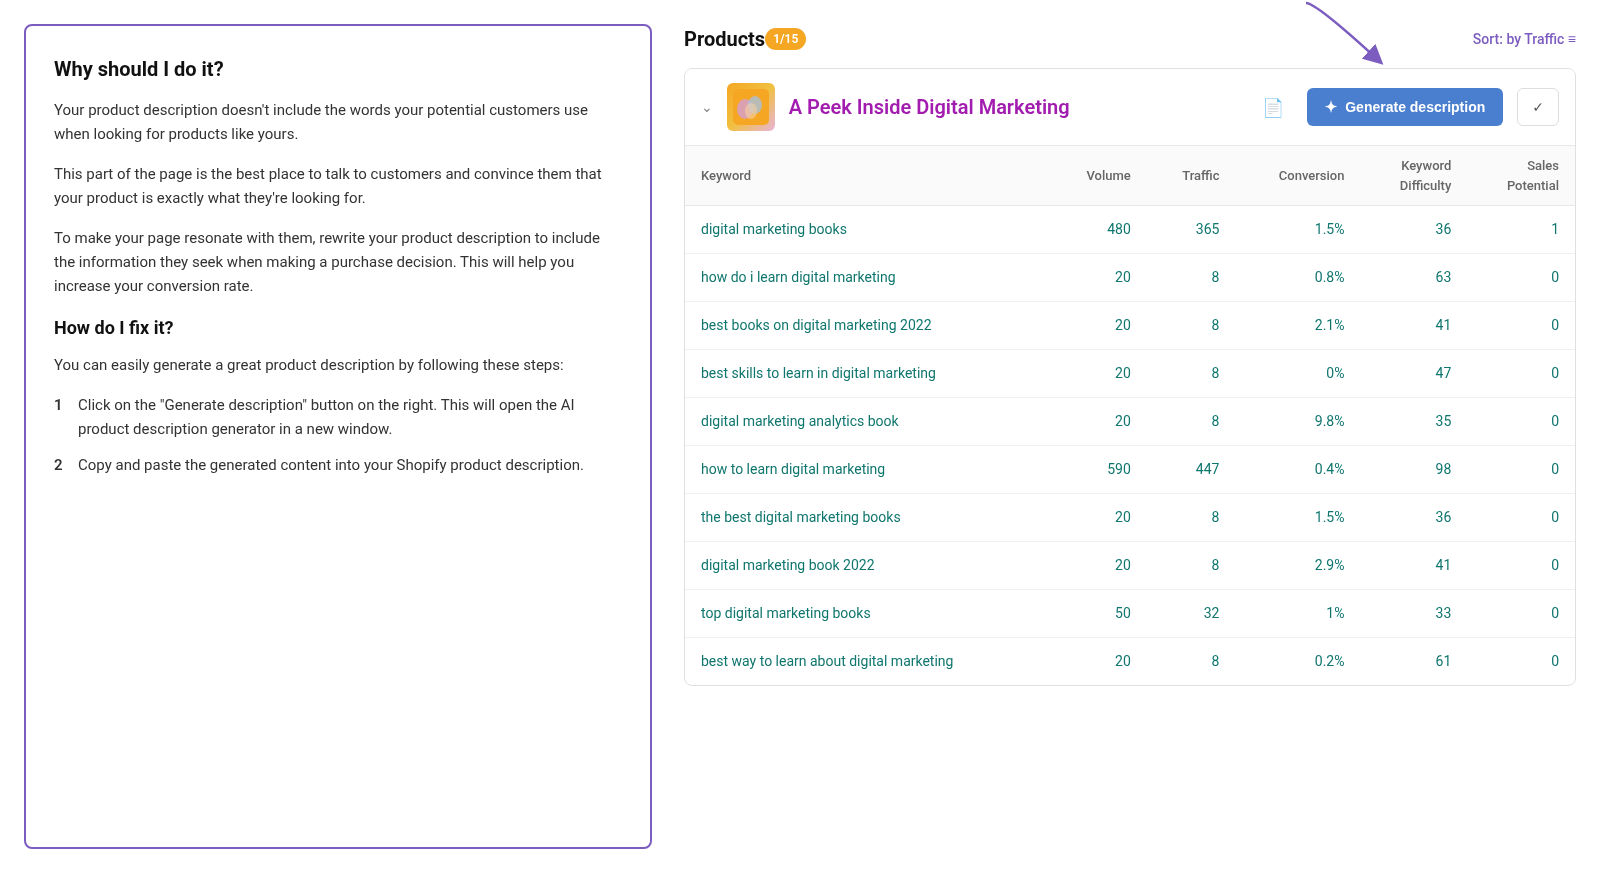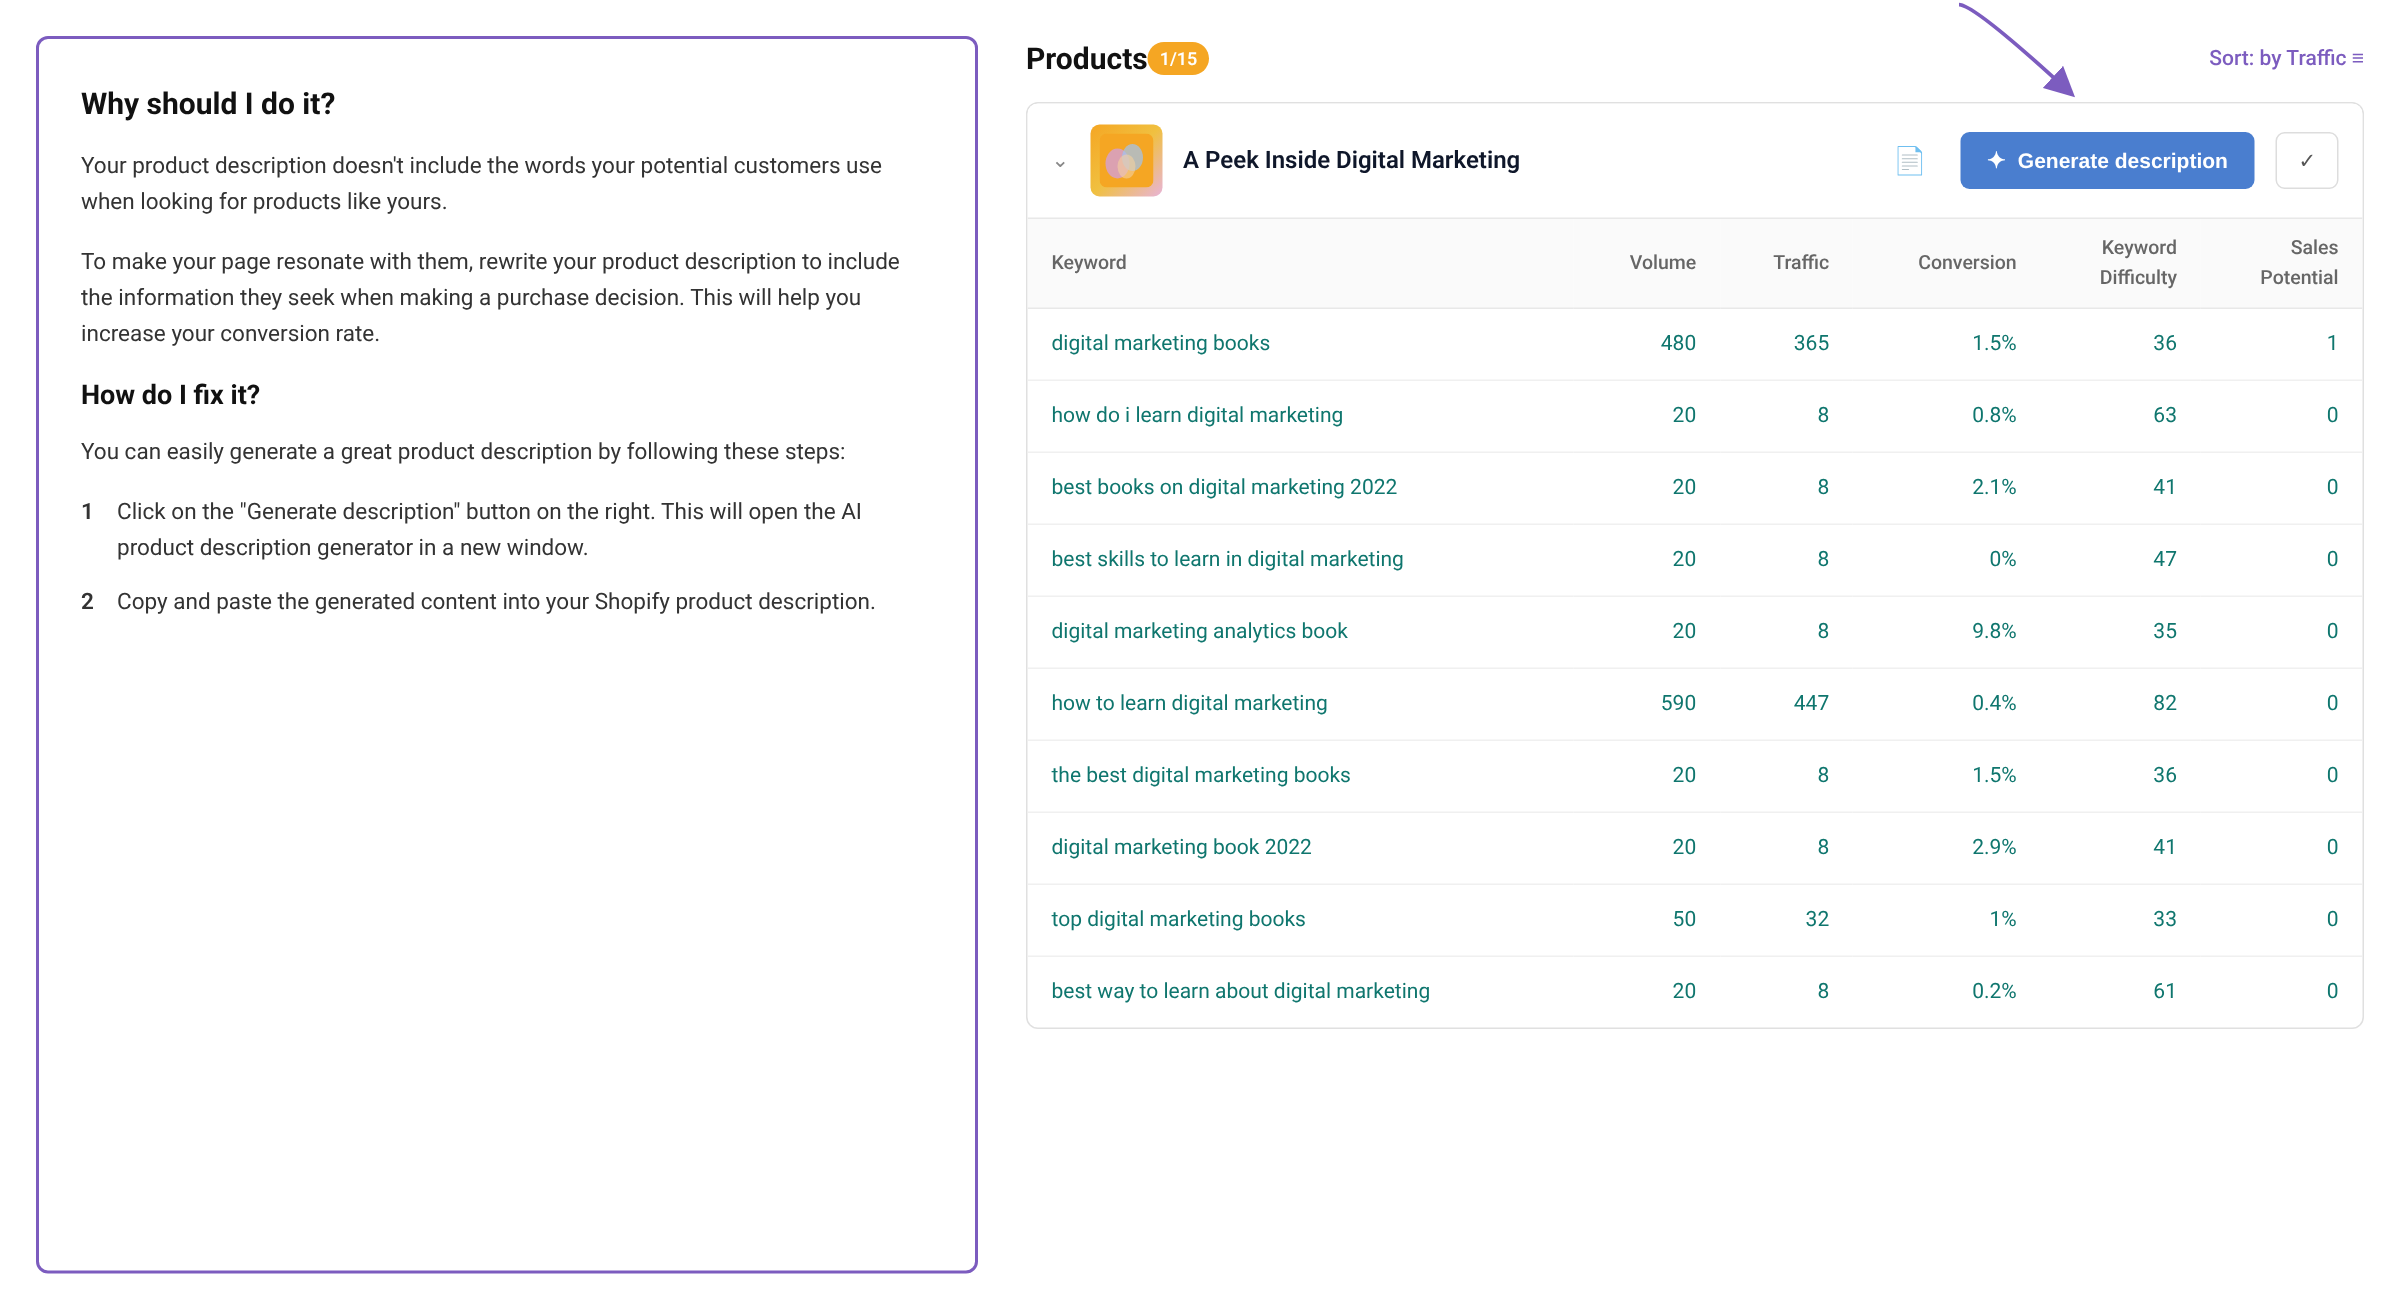--- a/index.html
+++ b/index.html
@@ -135,22 +135,22 @@
       background: linear-gradient(135deg, #f5a623 0%, #f0c040 50%, #e8b4d8 100%);
       border-radius: 6px;
       display: flex;
       align-items: center;
       justify-content: center;
       font-size: 22px;
       flex-shrink: 0;
     }
     .product-name {
       font-weight: 600;
-      font-size: 16px;
-      color: #0f172a;
+      font-size: 20px;
+      color: #a21caf;
       flex: 1;
     }
     .doc-icon {
       color: #999;
       font-size: 18px;
       cursor: pointer;
       padding: 4px 8px;
     }
     .generate-btn {
       background: #4a7ecf;
@@ -208,20 +208,21 @@
     .kw-table tr:last-child td {
       border-bottom: none;
     }
   </style>
 </head>
 <body>
 
 <div class="left-panel">
   <h2>Why should I do it?</h2>
   <p>Your product description doesn't include the words your potential customers use when looking for products like yours.</p>
+  <p>This part of the page is the best place to talk to customers and convince them that your product is exactly what they're looking for.</p>
   <p>To make your page resonate with them, rewrite your product description to include the information they seek when making a purchase decision. This will help you increase your conversion rate.</p>
   <h3>How do I fix it?</h3>
   <p>You can easily generate a great product description by following these steps:</p>
   <ol class="steps-list">
     <li>
       <span class="step-num">1</span>
       <span>Click on the "Generate description" button on the right. This will open the AI product description generator in a new window.</span>
     </li>
     <li>
       <span class="step-num">2</span>
@@ -326,21 +327,21 @@
     <td class="right">8</td>
     <td class="right">9.8%</td>
     <td class="right">35</td>
     <td class="right">0</td>
   </tr>
           <tr>
     <td>how to learn digital marketing</td>
     <td class="right">590</td>
     <td class="right">447</td>
     <td class="right">0.4%</td>
-    <td class="right">82</td>
+    <td class="right">98</td>
     <td class="right">0</td>
   </tr>
           <tr>
     <td>the best digital marketing books</td>
     <td class="right">20</td>
     <td class="right">8</td>
     <td class="right">1.5%</td>
     <td class="right">36</td>
     <td class="right">0</td>
   </tr>

